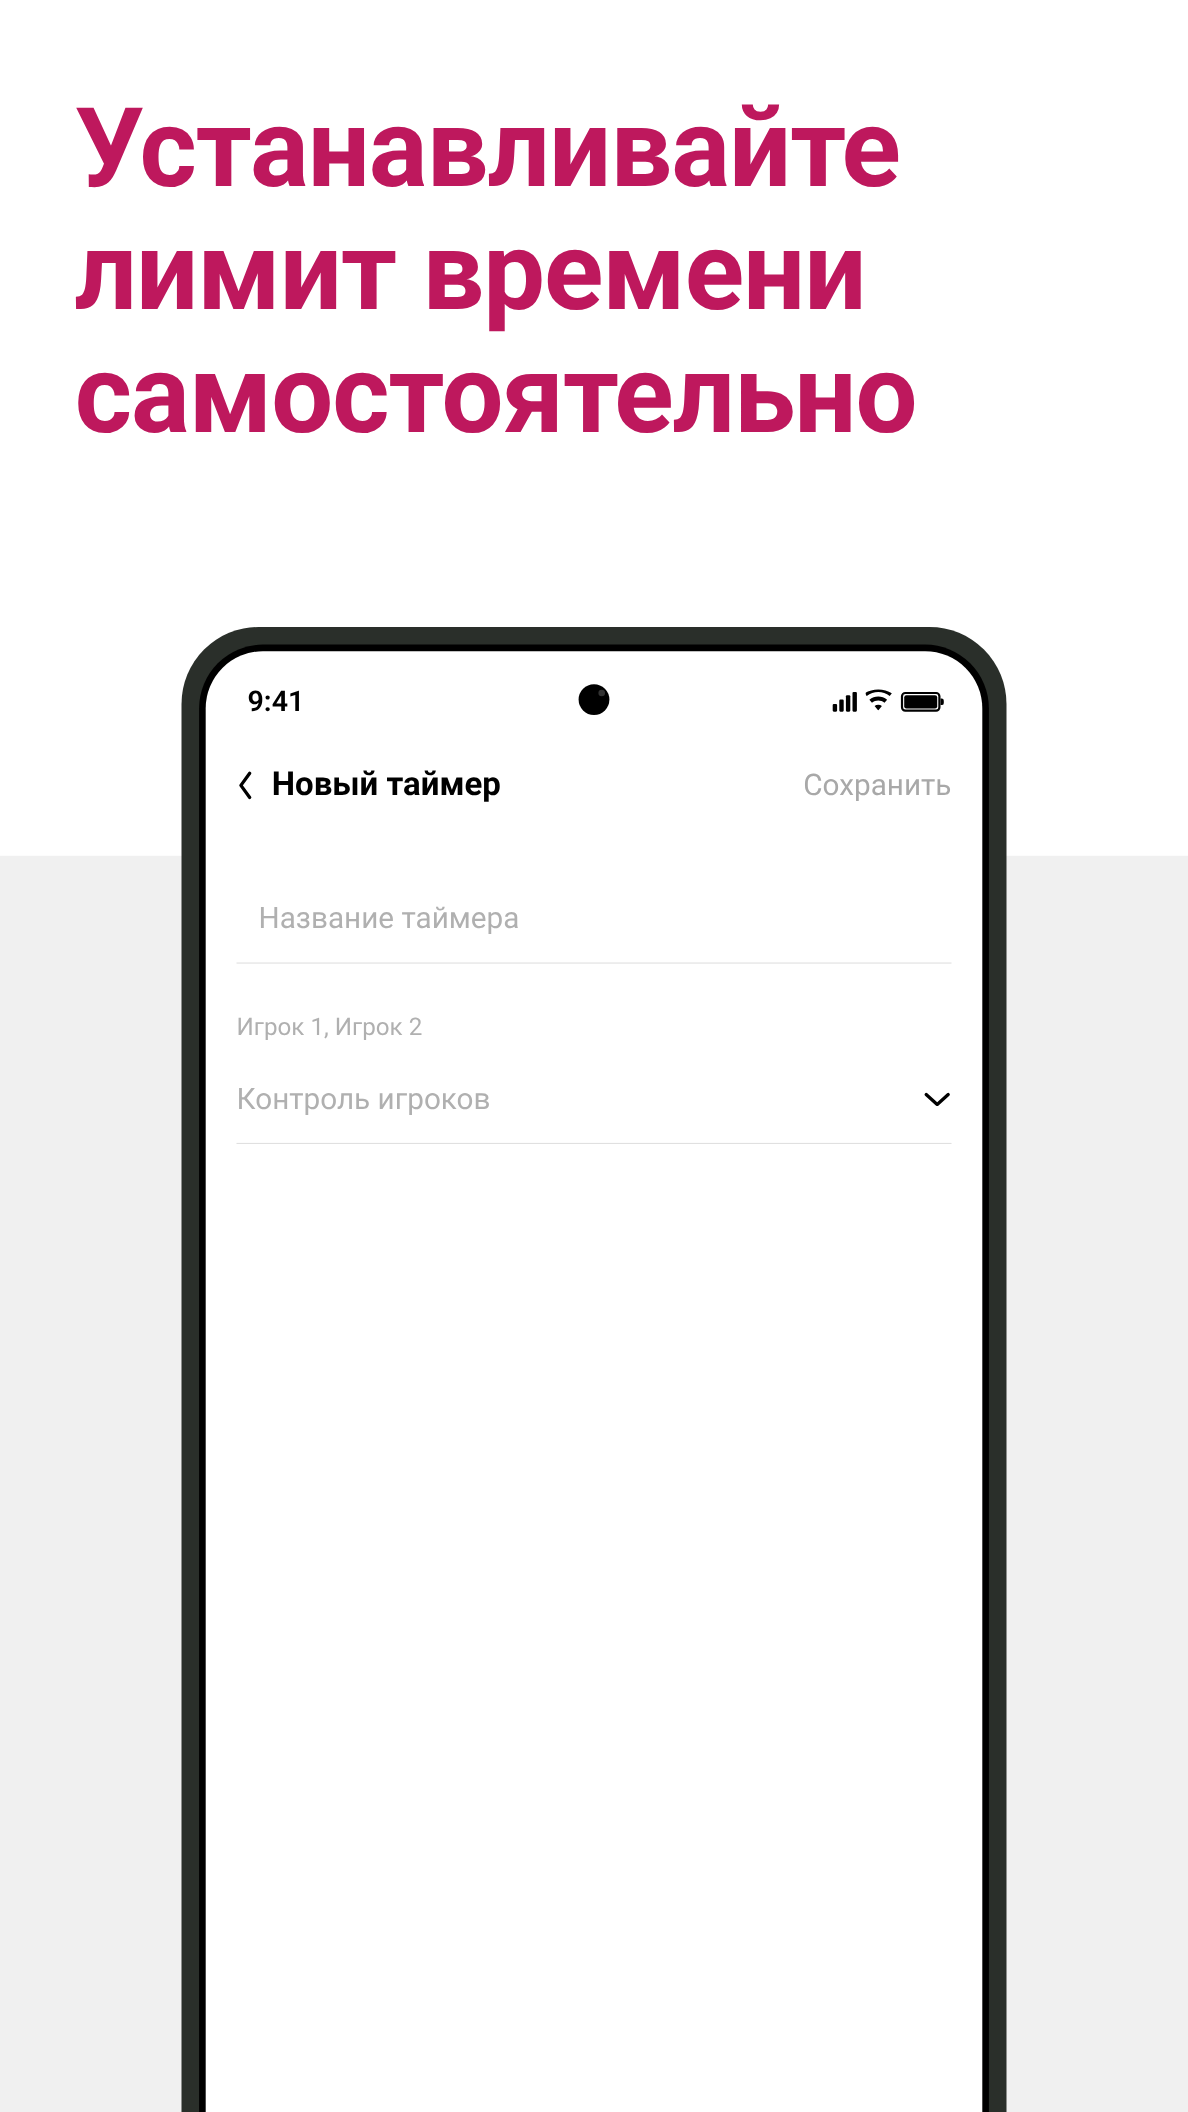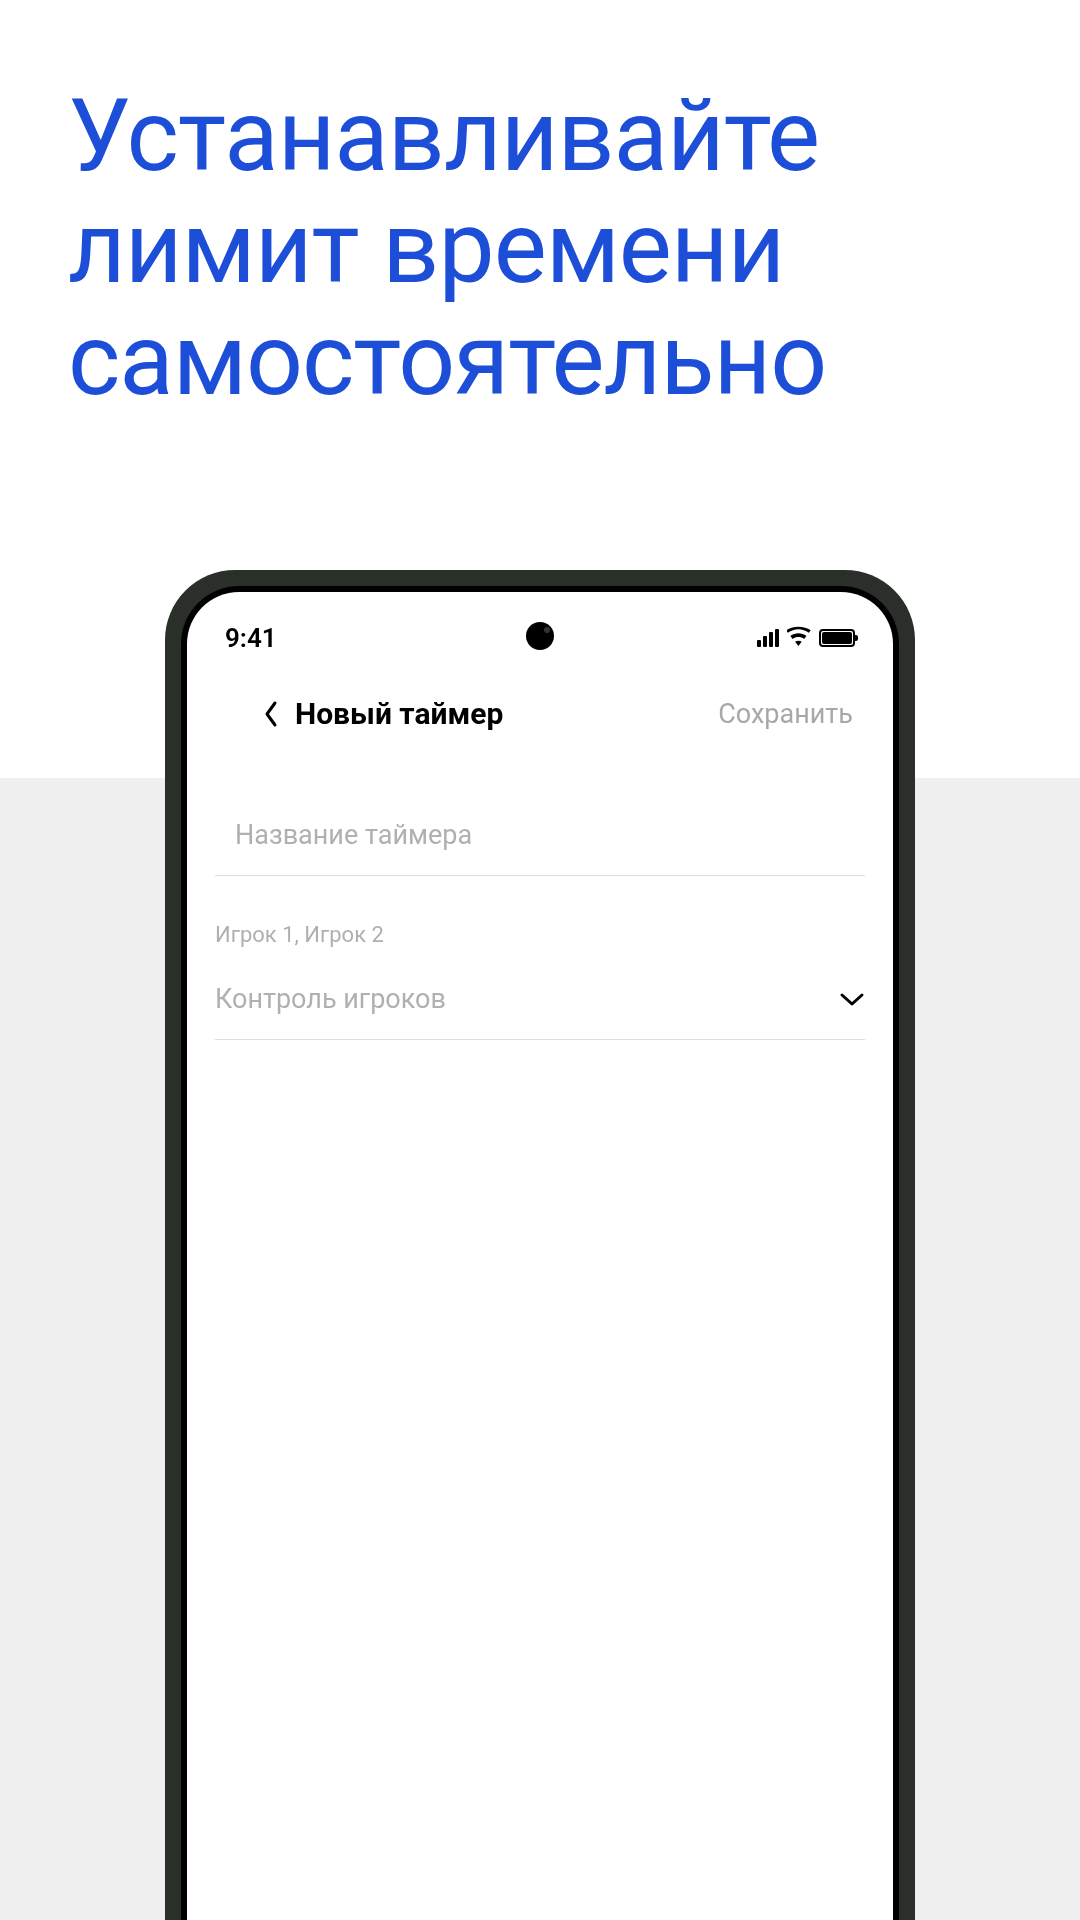--- a/index.html
+++ b/index.html
@@ -22,24 +22,24 @@
       right: 0;
       bottom: 0;
       background: #f0f0f0;
     }
     .hero-title {
       position: absolute;
       top: 80px;
       left: 68px;
       right: 80px;
       font-size: 100px;
-      font-weight: 400;
+      font-weight: 700;
       line-height: 1.12;
       letter-spacing: -1px;
-      color: #1d4ed8;
+      color: #be185d;
     }
     .phone-frame {
       position: absolute;
       top: 570px;
       left: 50%;
       transform: translateX(-50%);
       width: 750px;
       height: 1600px;
       background: #2a2f2a;
       border-radius: 70px;
@@ -142,22 +142,21 @@
       left: 1px;
       bottom: 1px;
       right: 1px;
       background: #000;
       border-radius: 2px;
     }
     .app-header {
       display: flex;
       align-items: center;
       justify-content: space-between;
-      padding: 32px 40px 20px 28px;
-      margin-left: 48px;
+      padding: 32px 28px 20px 28px;
     }
     .header-left {
       display: flex;
       align-items: center;
       gap: 16px;
     }
     .back-chevron {
       width: 16px;
       height: 28px;
       cursor: pointer;

